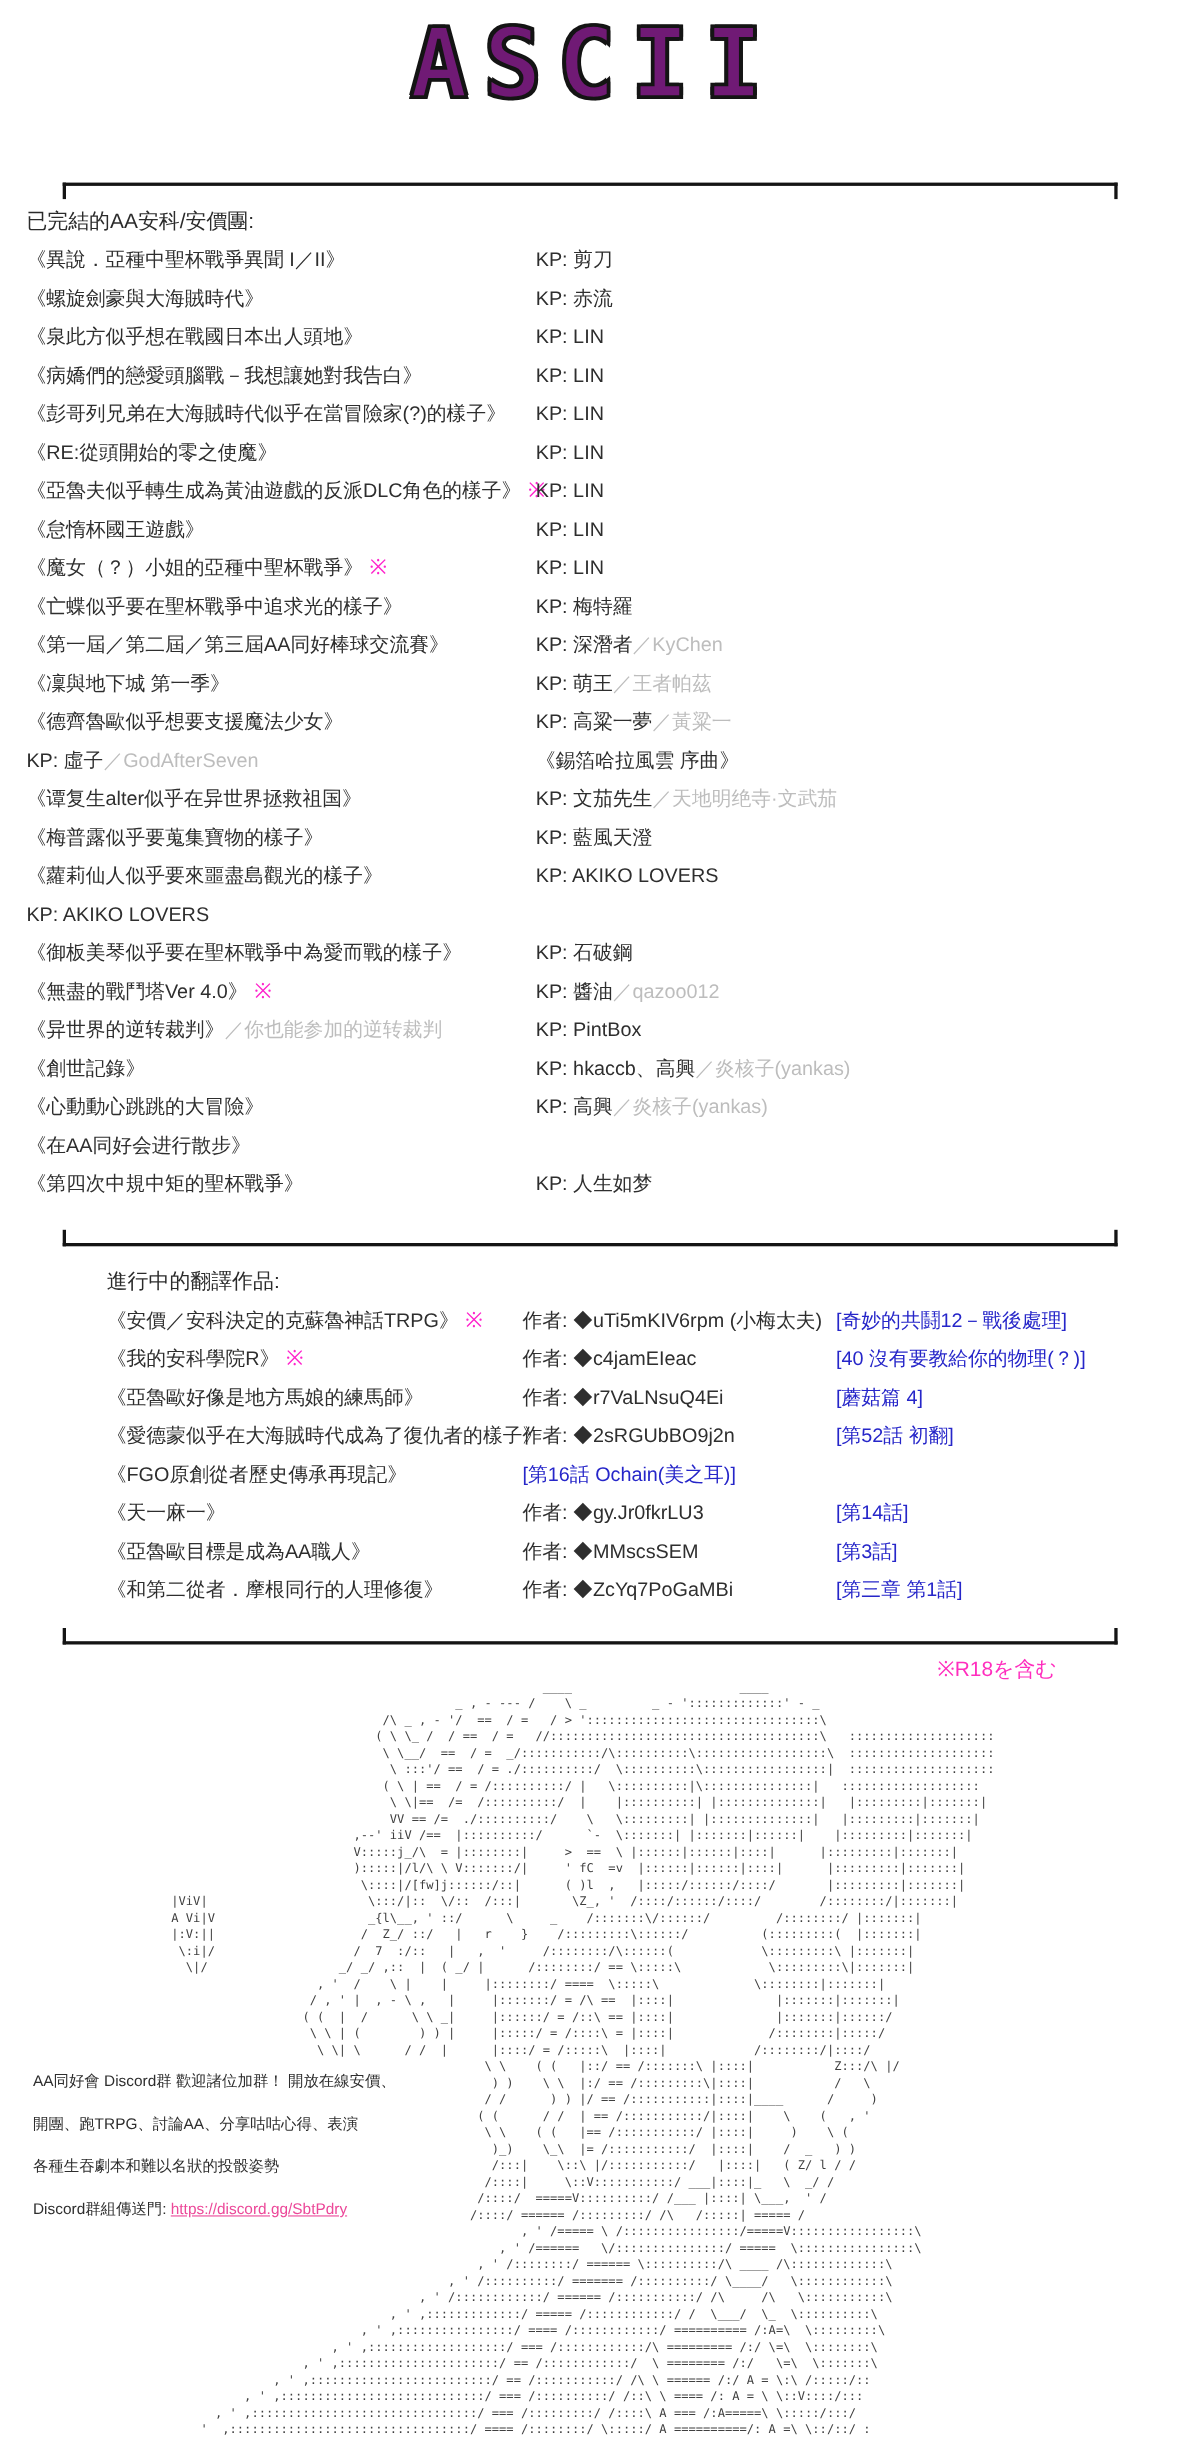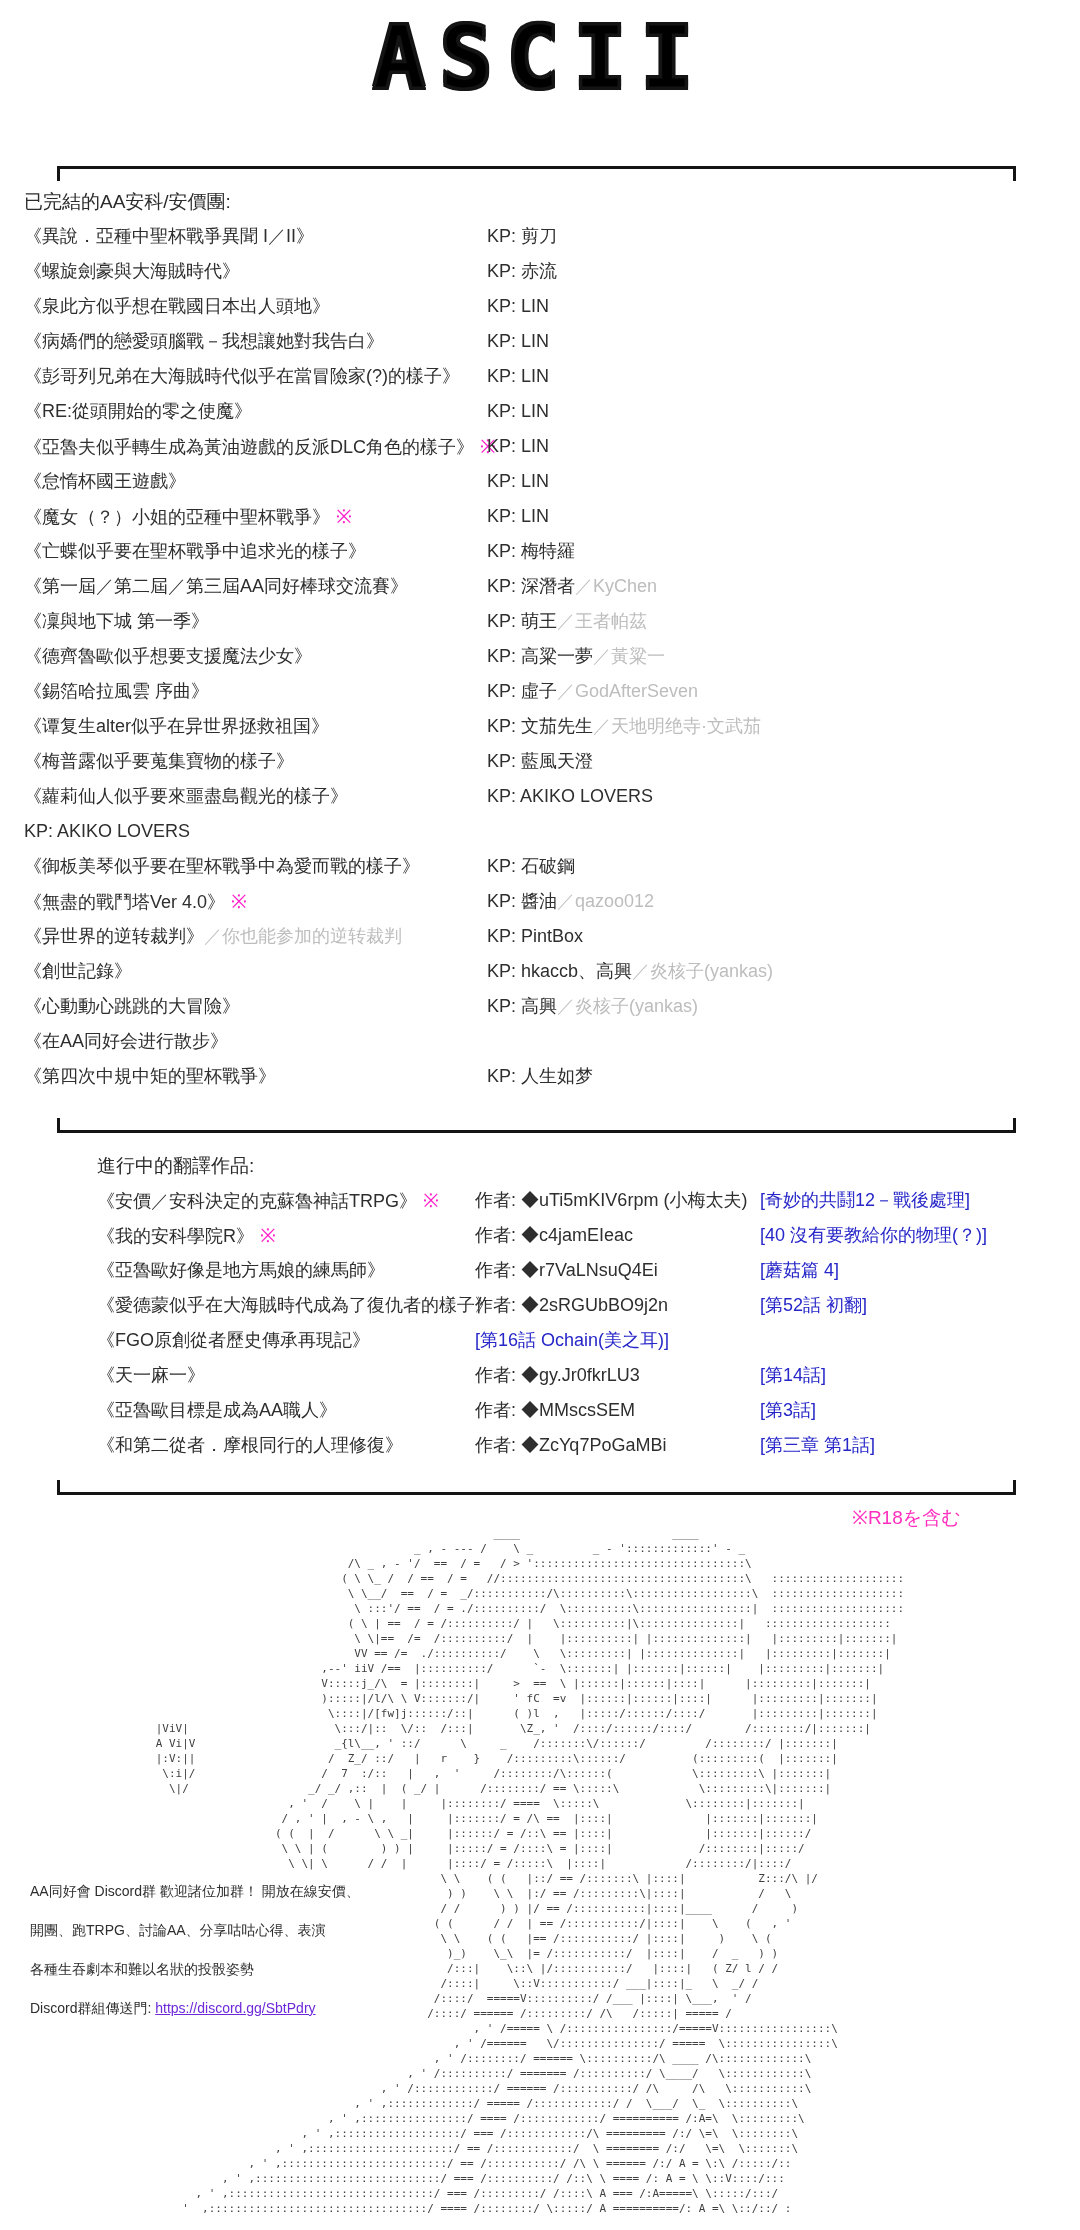--- a/index.html
+++ b/index.html
@@ -10,21 +10,21 @@
     font-family:"Liberation Sans", sans-serif;
     color:#2e2e2e;
     overflow:hidden;
   }
   
   .logo{
     position:absolute;top:6px;left:0;width:100%;
     text-align:center;
     font-family:"DejaVu Sans Mono", monospace;
     font-size:88px;font-weight:bold;letter-spacing:14px;
-    color:#000000;
+    color:#701a75;
     -webkit-text-stroke:3px #141414;
     text-shadow:
       -2px -2px 0 #141414, 2px -2px 0 #141414,
       -2px  2px 0 #141414, 2px  2px 0 #141414;
   }
   
   .rule{position:absolute;left:57px;width:953px;height:12px;}
   .rule.down{border-top:3px solid #141414;border-left:3px solid #141414;border-right:3px solid #141414;}
   .rule.up{border-bottom:3px solid #141414;border-left:3px solid #141414;border-right:3px solid #141414;}
   #rule-open{top:166px;}
@@ -45,21 +45,21 @@
   #r18{position:absolute;top:1504px;left:852px;color:#ff2ebe;font-size:19px;}
   
   #art{
     position:absolute;top:1526px;left:10px;
     font-family:"DejaVu Sans Mono", monospace;
     font-size:11px;line-height:15px;
     color:#3f3f3f;white-space:pre;margin:0;
   }
   
   #discord{position:absolute;top:1872px;left:30px;font-size:14px;line-height:39px;white-space:nowrap;}
-  #discord .url{color:#6d28d9;text-decoration:underline;cursor:pointer;}
+  #discord .url{color:#ec4899;text-decoration:underline;cursor:pointer;}
 </style>
 </head>
 <body>
 
 <div class="logo">ASCII</div>
 
 <div id="rule-open" class="rule down"></div>
 
 <div id="completed" class="section">
   <div class="heading">已完結的AA安科/安價團:</div>
@@ -110,22 +110,22 @@
       </div>
       <div class="row">
         <div class="cell"><span>《凜與地下城 第一季》</span></div>
         <div class="cell"><span>KP: </span><span>萌王</span><span class="gray">／王者帕茲</span></div>
       </div>
       <div class="row">
         <div class="cell"><span>《德齊魯歐似乎想要支援魔法少女》</span></div>
         <div class="cell"><span>KP: </span><span>高粱一夢</span><span class="gray">／黃粱一</span></div>
       </div>
       <div class="row">
+        <div class="cell"><span>KP: </span><span>虛子</span><span class="gray">／GodAfterSeven</span></div>
         <div class="cell"><span>《錫箔哈拉風雲 序曲》</span></div>
-        <div class="cell"><span>KP: </span><span>虛子</span><span class="gray">／GodAfterSeven</span></div>
       </div>
       <div class="row">
         <div class="cell"><span>《谭复生alter似乎在异世界拯救祖国》</span></div>
         <div class="cell"><span>KP: </span><span>文茄先生</span><span class="gray">／天地明绝寺·文武茄</span></div>
       </div>
       <div class="row">
         <div class="cell"><span>《梅普露似乎要蒐集寶物的樣子》</span></div>
         <div class="cell"><span>KP: </span><span>藍風天澄</span></div>
       </div>
       <div class="row">

